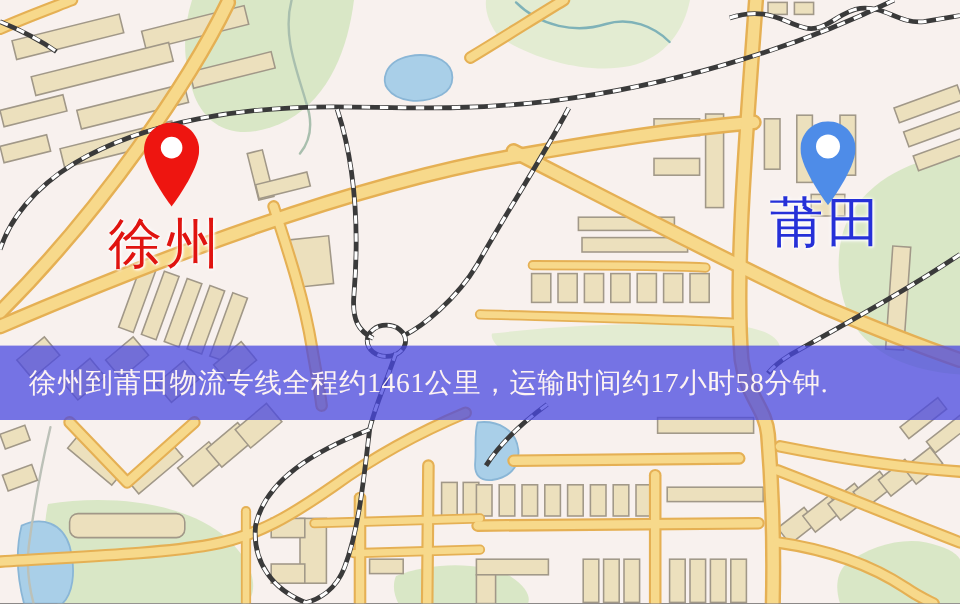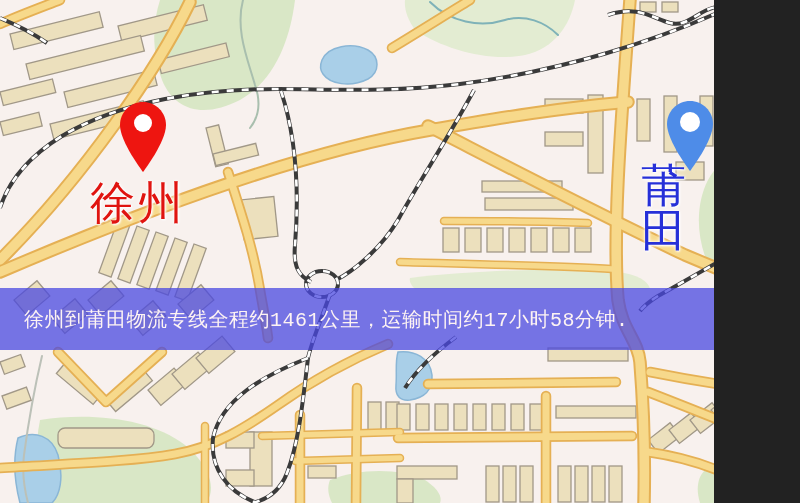--- a/index.html
+++ b/index.html
@@ -1,17 +1,17 @@
 <!DOCTYPE html>
 <html style="--map-bg: #f8f1ee; --park: #d9e7c6; --park-lite: #e3ecd2; --water: #a9cfe8; --water-edge: #8ab6d6; --river: #a9bfae; --road-fill: #f7d98b; --road-casing: #e5b054; --building-fill: #ece0bd; --building-stroke: #a19888; --railway: #3a3a3a; --banner-bg: rgba(74,72,224,0.75); --banner-text: #fdf3f3; --origin-pin: #ee1510; --origin-label: #e01410; --dest-pin: #4e8ce8; --dest-label: #2630d8;"><head>
 <meta charset="utf-8">
 <style>
   html,body{margin:0;padding:0;background:#222;}
   .stage{
-    position:relative;width:714px;height:503px;overflow:hidden;
+    position:relative;width:800px;height:503px;overflow:hidden;
     font-family:"Liberation Sans",sans-serif;background:var(--map-bg,#f8f1ee);
   }
   .stage svg{position:absolute;left:0;top:0;}
   
   .park{fill:var(--park);stroke:none;}
   .park-lite{fill:var(--park-lite);stroke:none;}
   .water-shape{fill:var(--water);stroke:var(--water-edge);stroke-width:1.5;}
   .river{stroke:var(--river);stroke-width:2;fill:none;stroke-linecap:round;}
   .bld{fill:var(--building-fill);stroke:var(--building-stroke);stroke-width:1.3;}
   .rc{fill:none;stroke:var(--road-casing);stroke-linecap:round;stroke-linejoin:round;}
@@ -21,22 +21,22 @@
   .rc.sml{stroke-width:8.5}.rf.sml{stroke-width:5.5}
   .rb{fill:none;stroke:var(--railway);stroke-width:4;}
   .rw{fill:none;stroke:#ffffff;stroke-width:2.6;stroke-dasharray:7 8;}
   
   .banner{
     position:absolute;left:0;top:288px;width:800px;height:62px;
     background:var(--banner-bg);display:flex;align-items:center;
     box-sizing:border-box;padding-left:24px;z-index:5;
   }
   .banner-text{
-    color:var(--banner-text);font-size:20px;letter-spacing:0.5px;
-    font-family:Liberation Mono, monospace;white-space:nowrap;
+    color:var(--banner-text);font-size:23px;letter-spacing:0.5px;
+    font-family:Liberation Serif, serif;white-space:nowrap;
   }
   
   .city-label{
     position:absolute;font-family:"DejaVu Serif",serif;font-size:45px;
     font-weight:400;letter-spacing:3px;line-height:1;z-index:3;
     text-shadow:0 0 2px #fff,0 0 4px #fff,1px 1px 2px #fff;
   }
   .city-label.origin{left:90px;top:180px;color:var(--origin-label);}
   .city-label.dest{left:641px;top:163px;color:var(--dest-label);}
   

